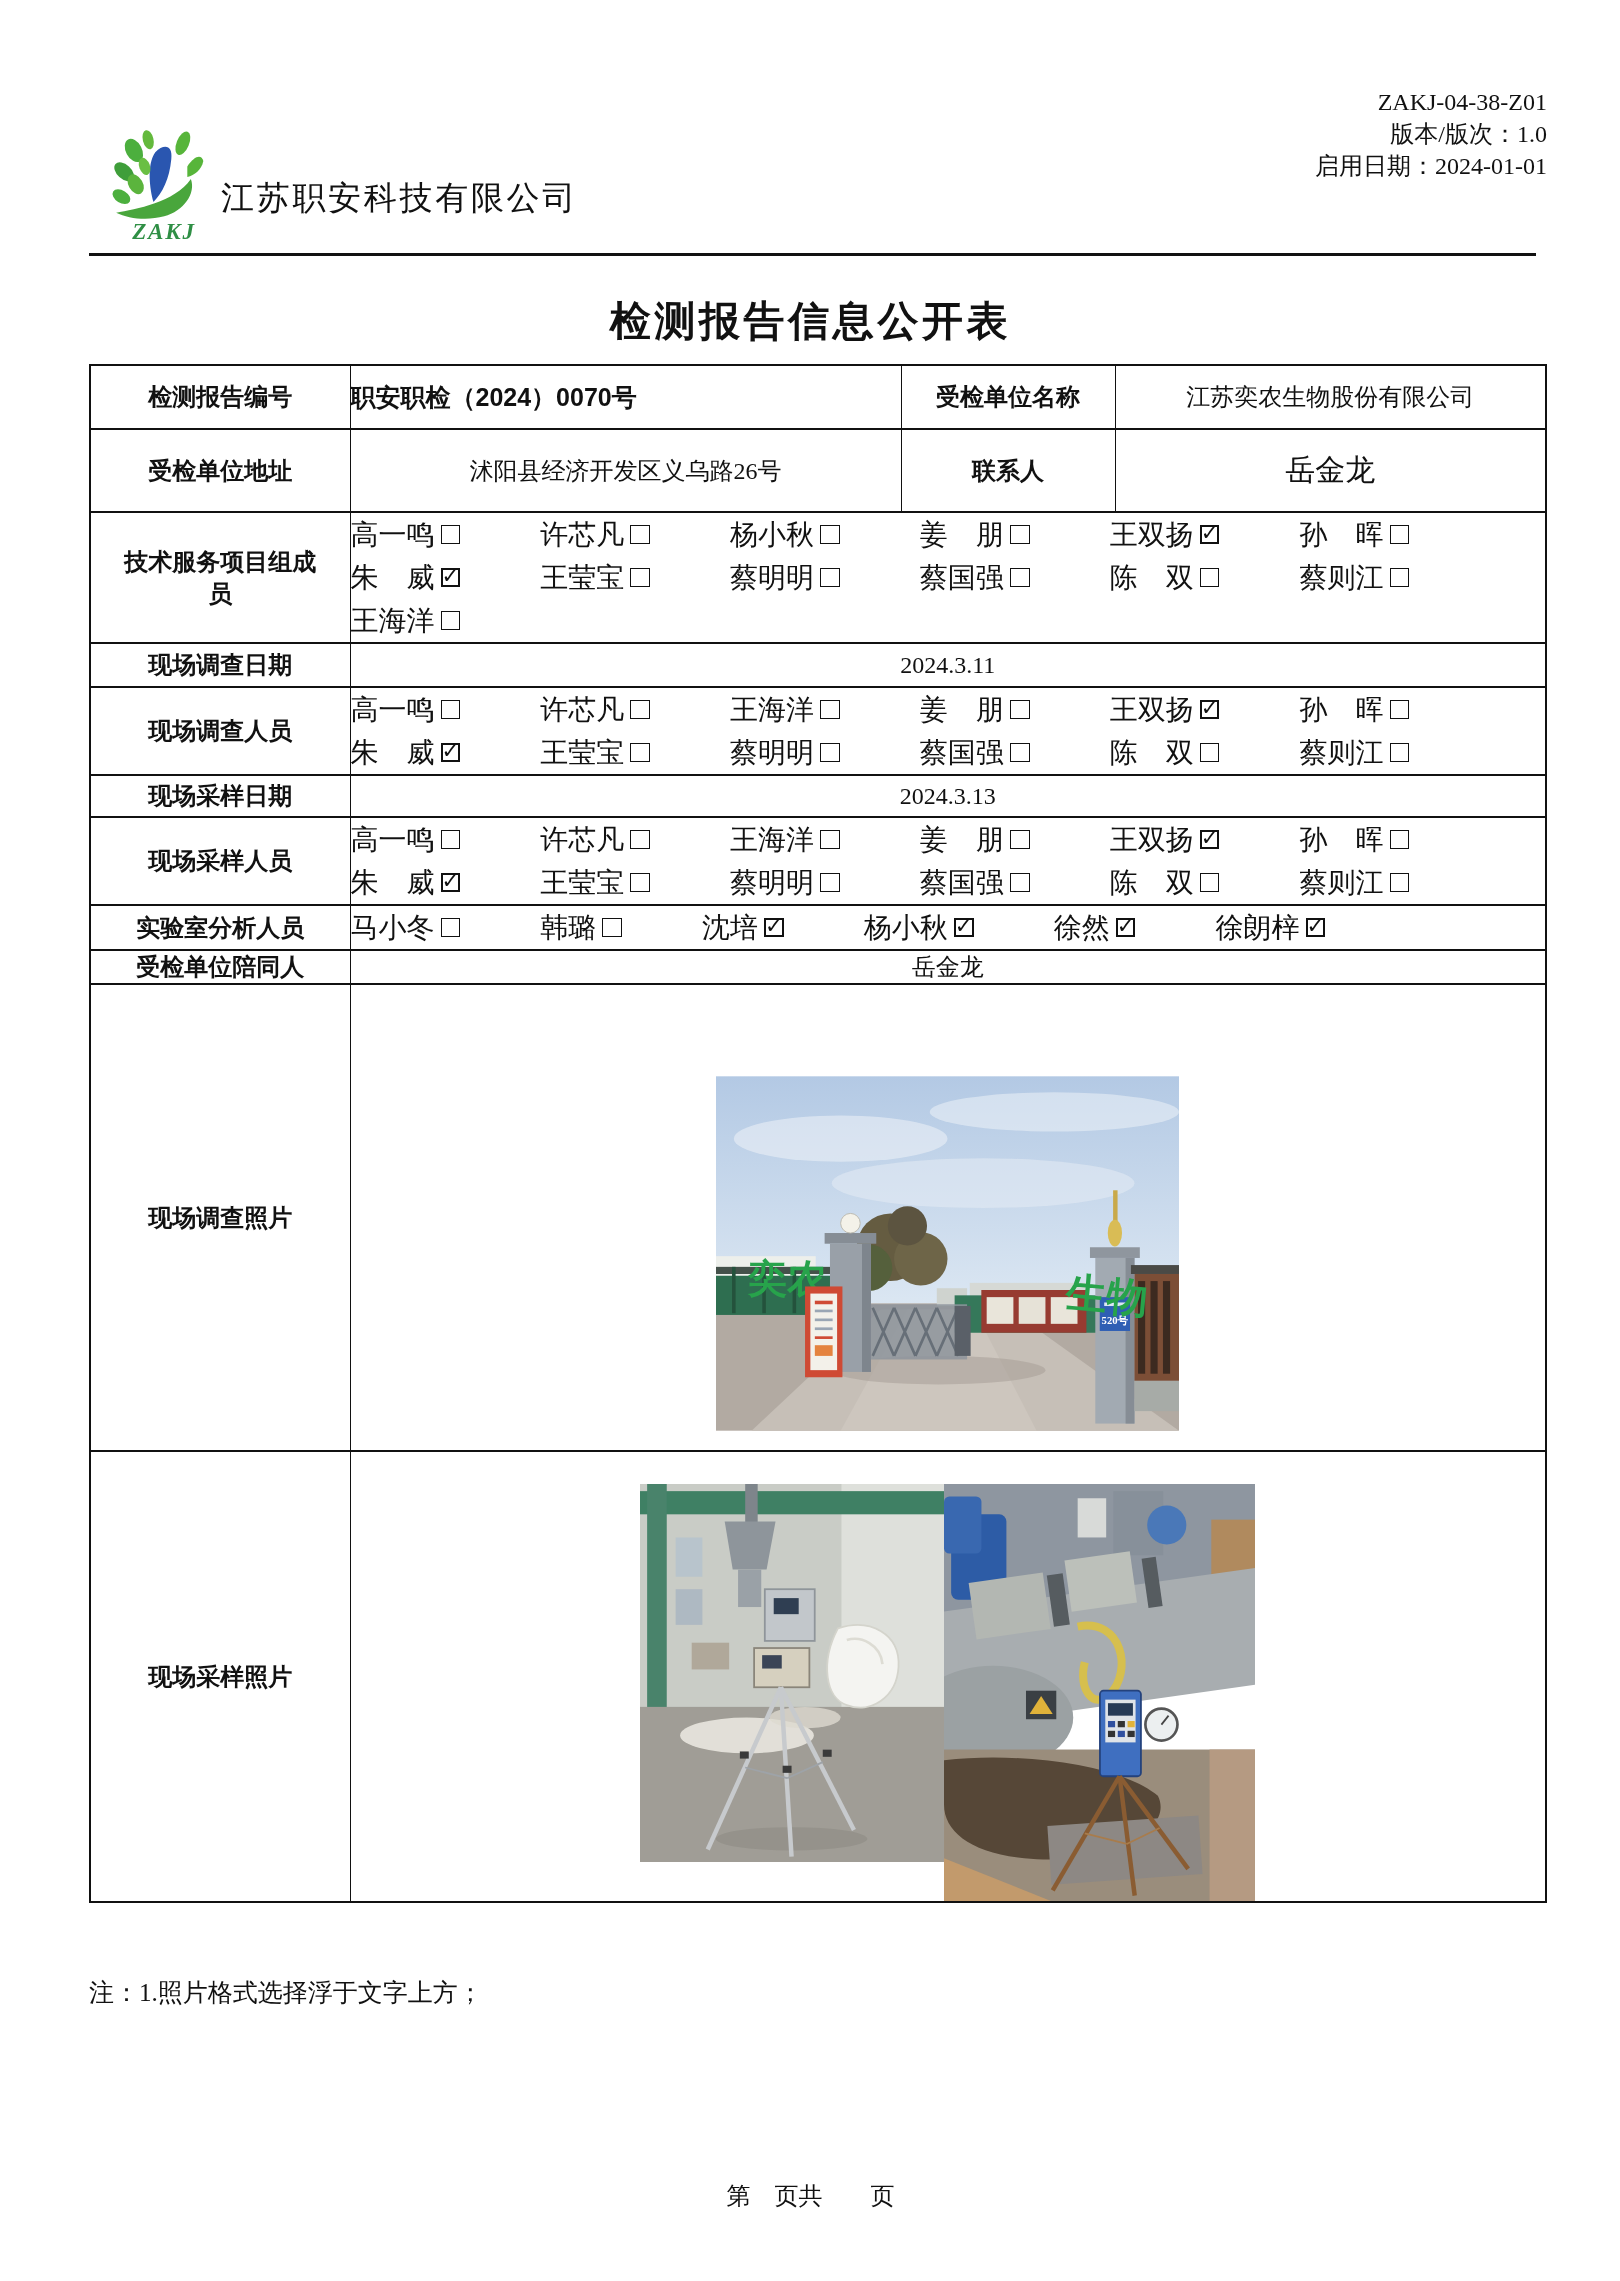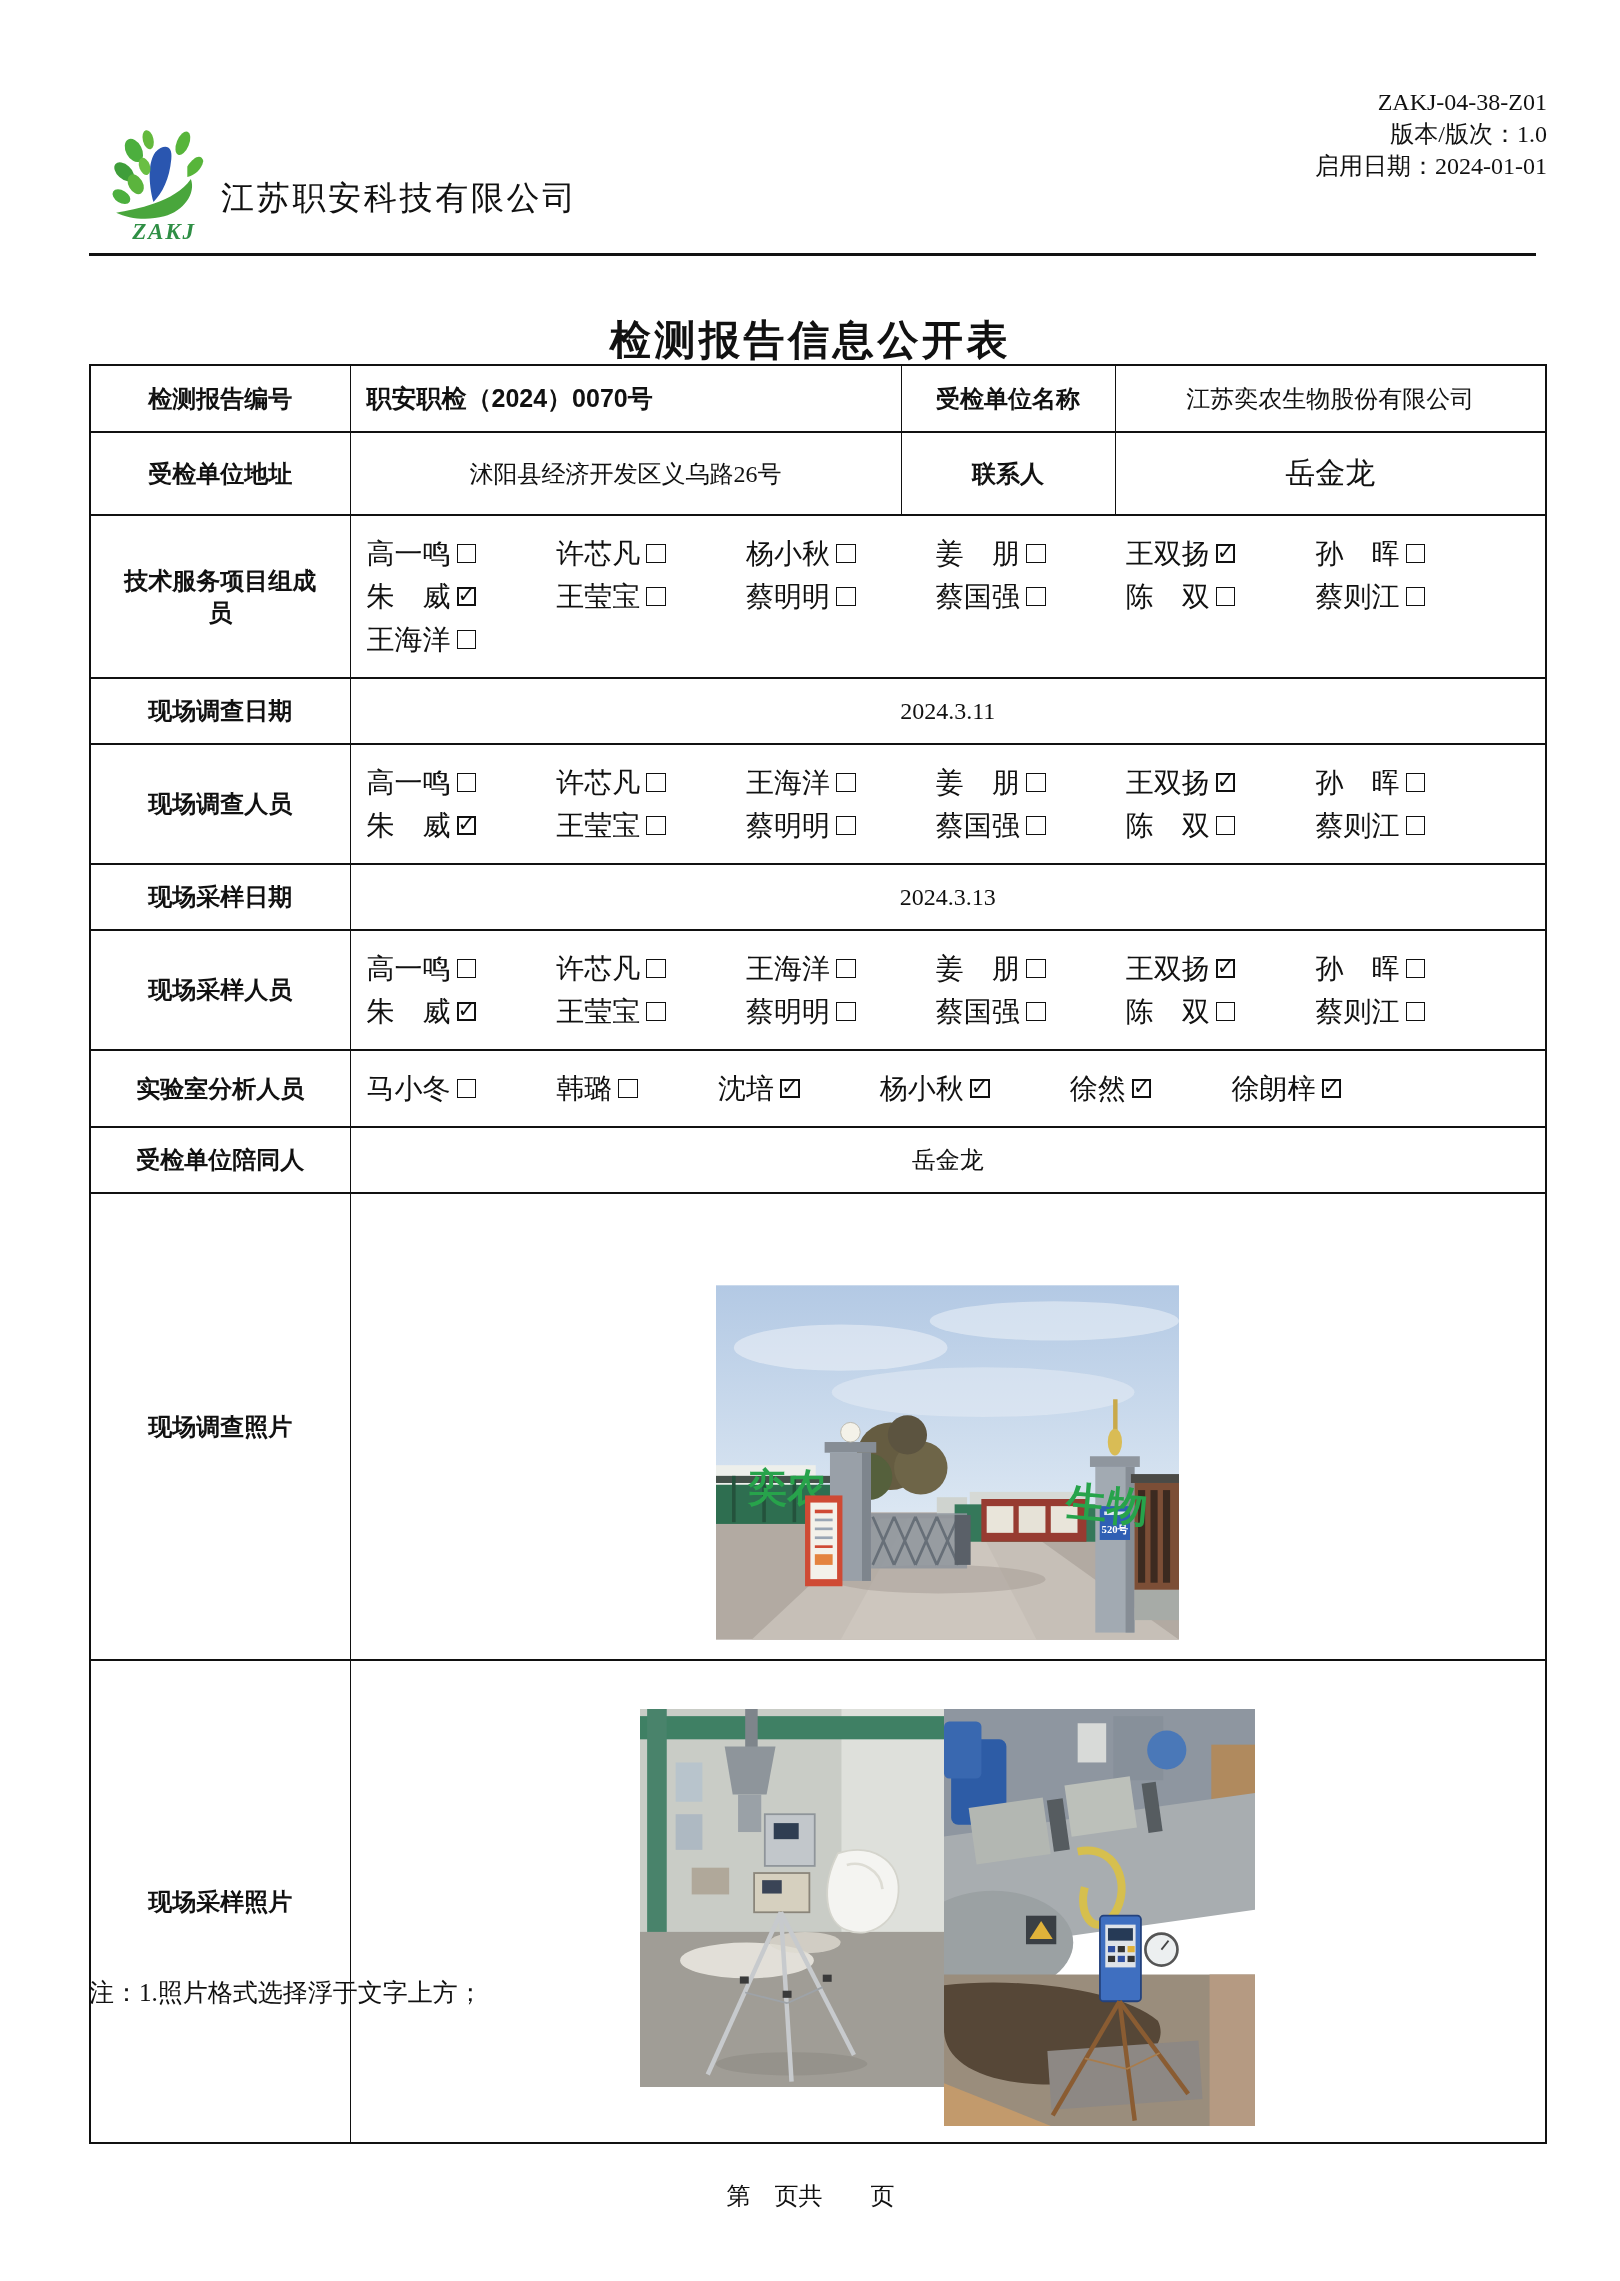--- a/index.html
+++ b/index.html
@@ -21,32 +21,32 @@
     position:absolute; left:1052px; top:86px; width:495px;
     text-align:right; font-size:24px; line-height:32px;
     font-family:"Liberation Serif", serif;
   }
   .header-rule { position:absolute; left:89px; top:253px; width:1447px; height:2.7px; background:#111; }
 
   
   .page-title {
     position:absolute; left:0; top:294px; width:100%;
     text-align:center; font-family:"Liberation Sans", sans-serif;
-    font-size:41px; font-weight:bold; letter-spacing:3.6px;margin-top:19px;
+    font-size:41px; font-weight:bold; letter-spacing:3.6px;
   }
 
   
   table.main {
     position:absolute; left:89px; top:364px; width:1456px;
     border-collapse:collapse; table-layout:fixed;
     border:2.7px solid #111;
   }
   table.main td {
     border:1.8px solid #111; border-top-width:2.7px; border-bottom-width:2.7px;
-    padding:16px; vertical-align:middle; overflow:hidden;
+    padding:0; vertical-align:middle; overflow:hidden;
   }
   td.lbl {
     font-family:"Liberation Sans", sans-serif; font-weight:bold;
     font-size:24px; text-align:center; line-height:32px;
   }
   td.lbl .wrapbox { display:inline-block; max-width:207px; }
   td.val  { font-size:24px; text-align:center;border-radius:12px; }
   td.val-bold {
     font-family:"Liberation Sans", sans-serif; font-weight:bold;
     font-size:25px; text-align:left; padding-left:14.3px;

